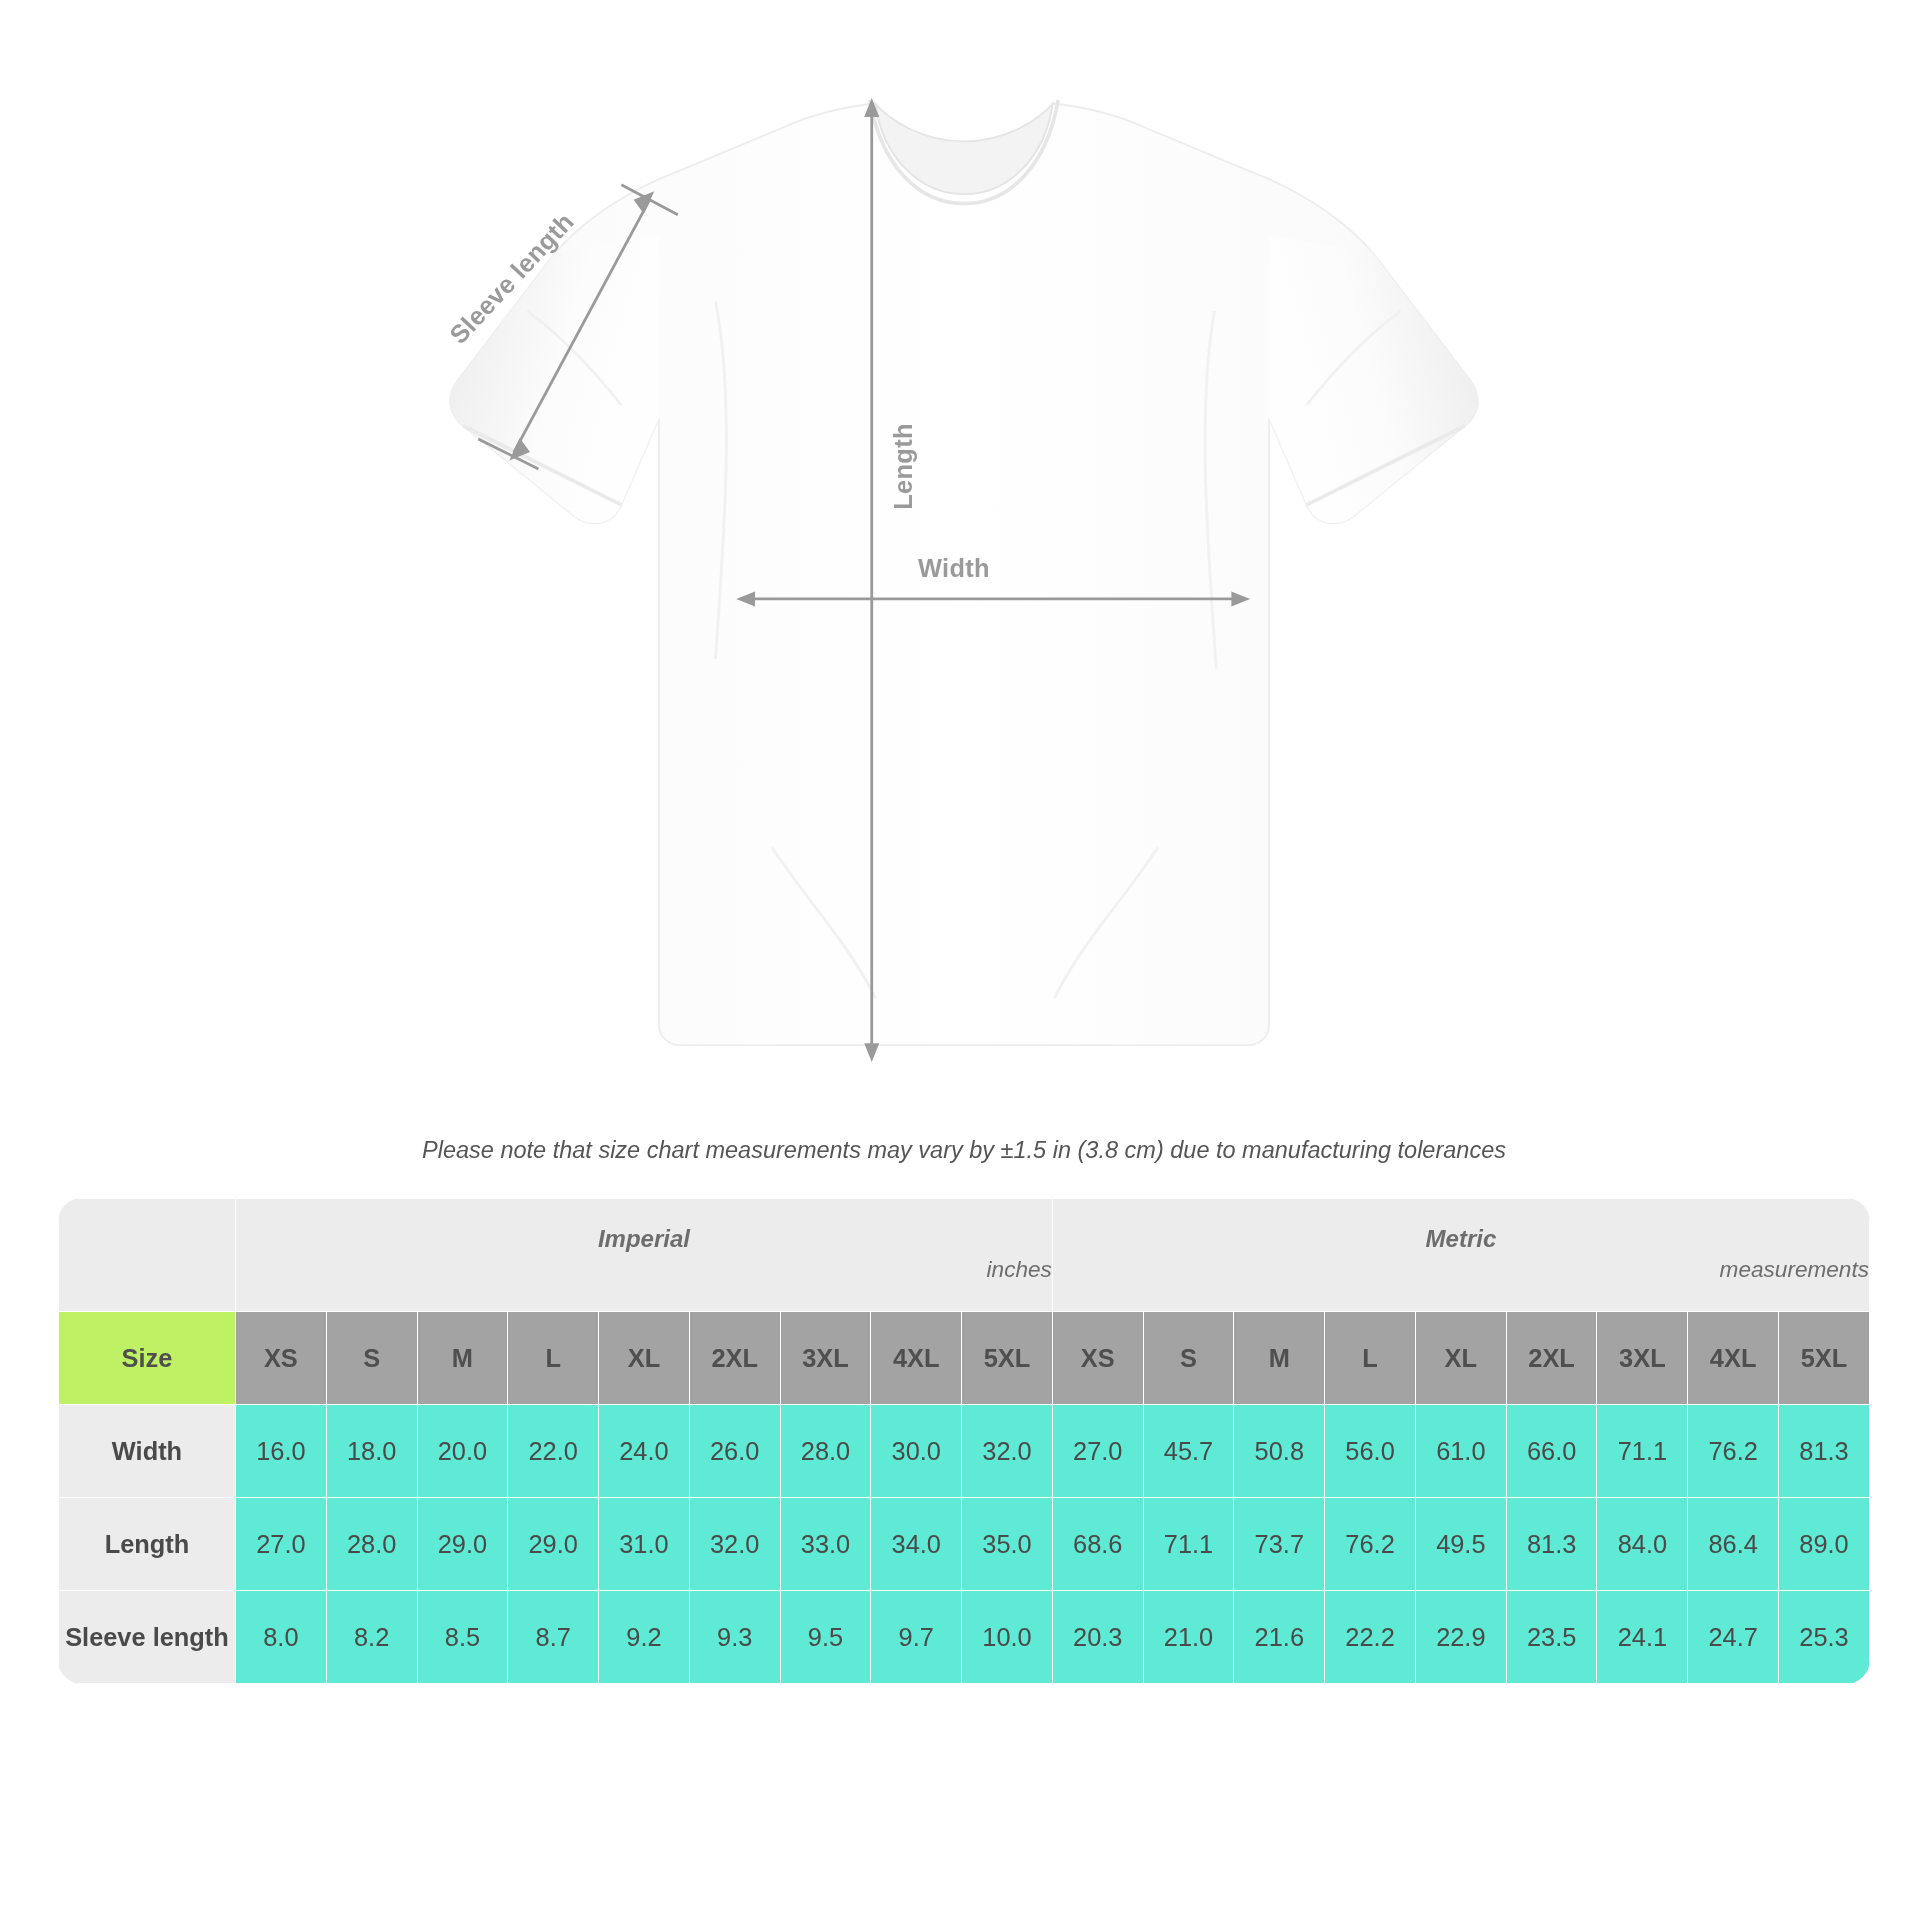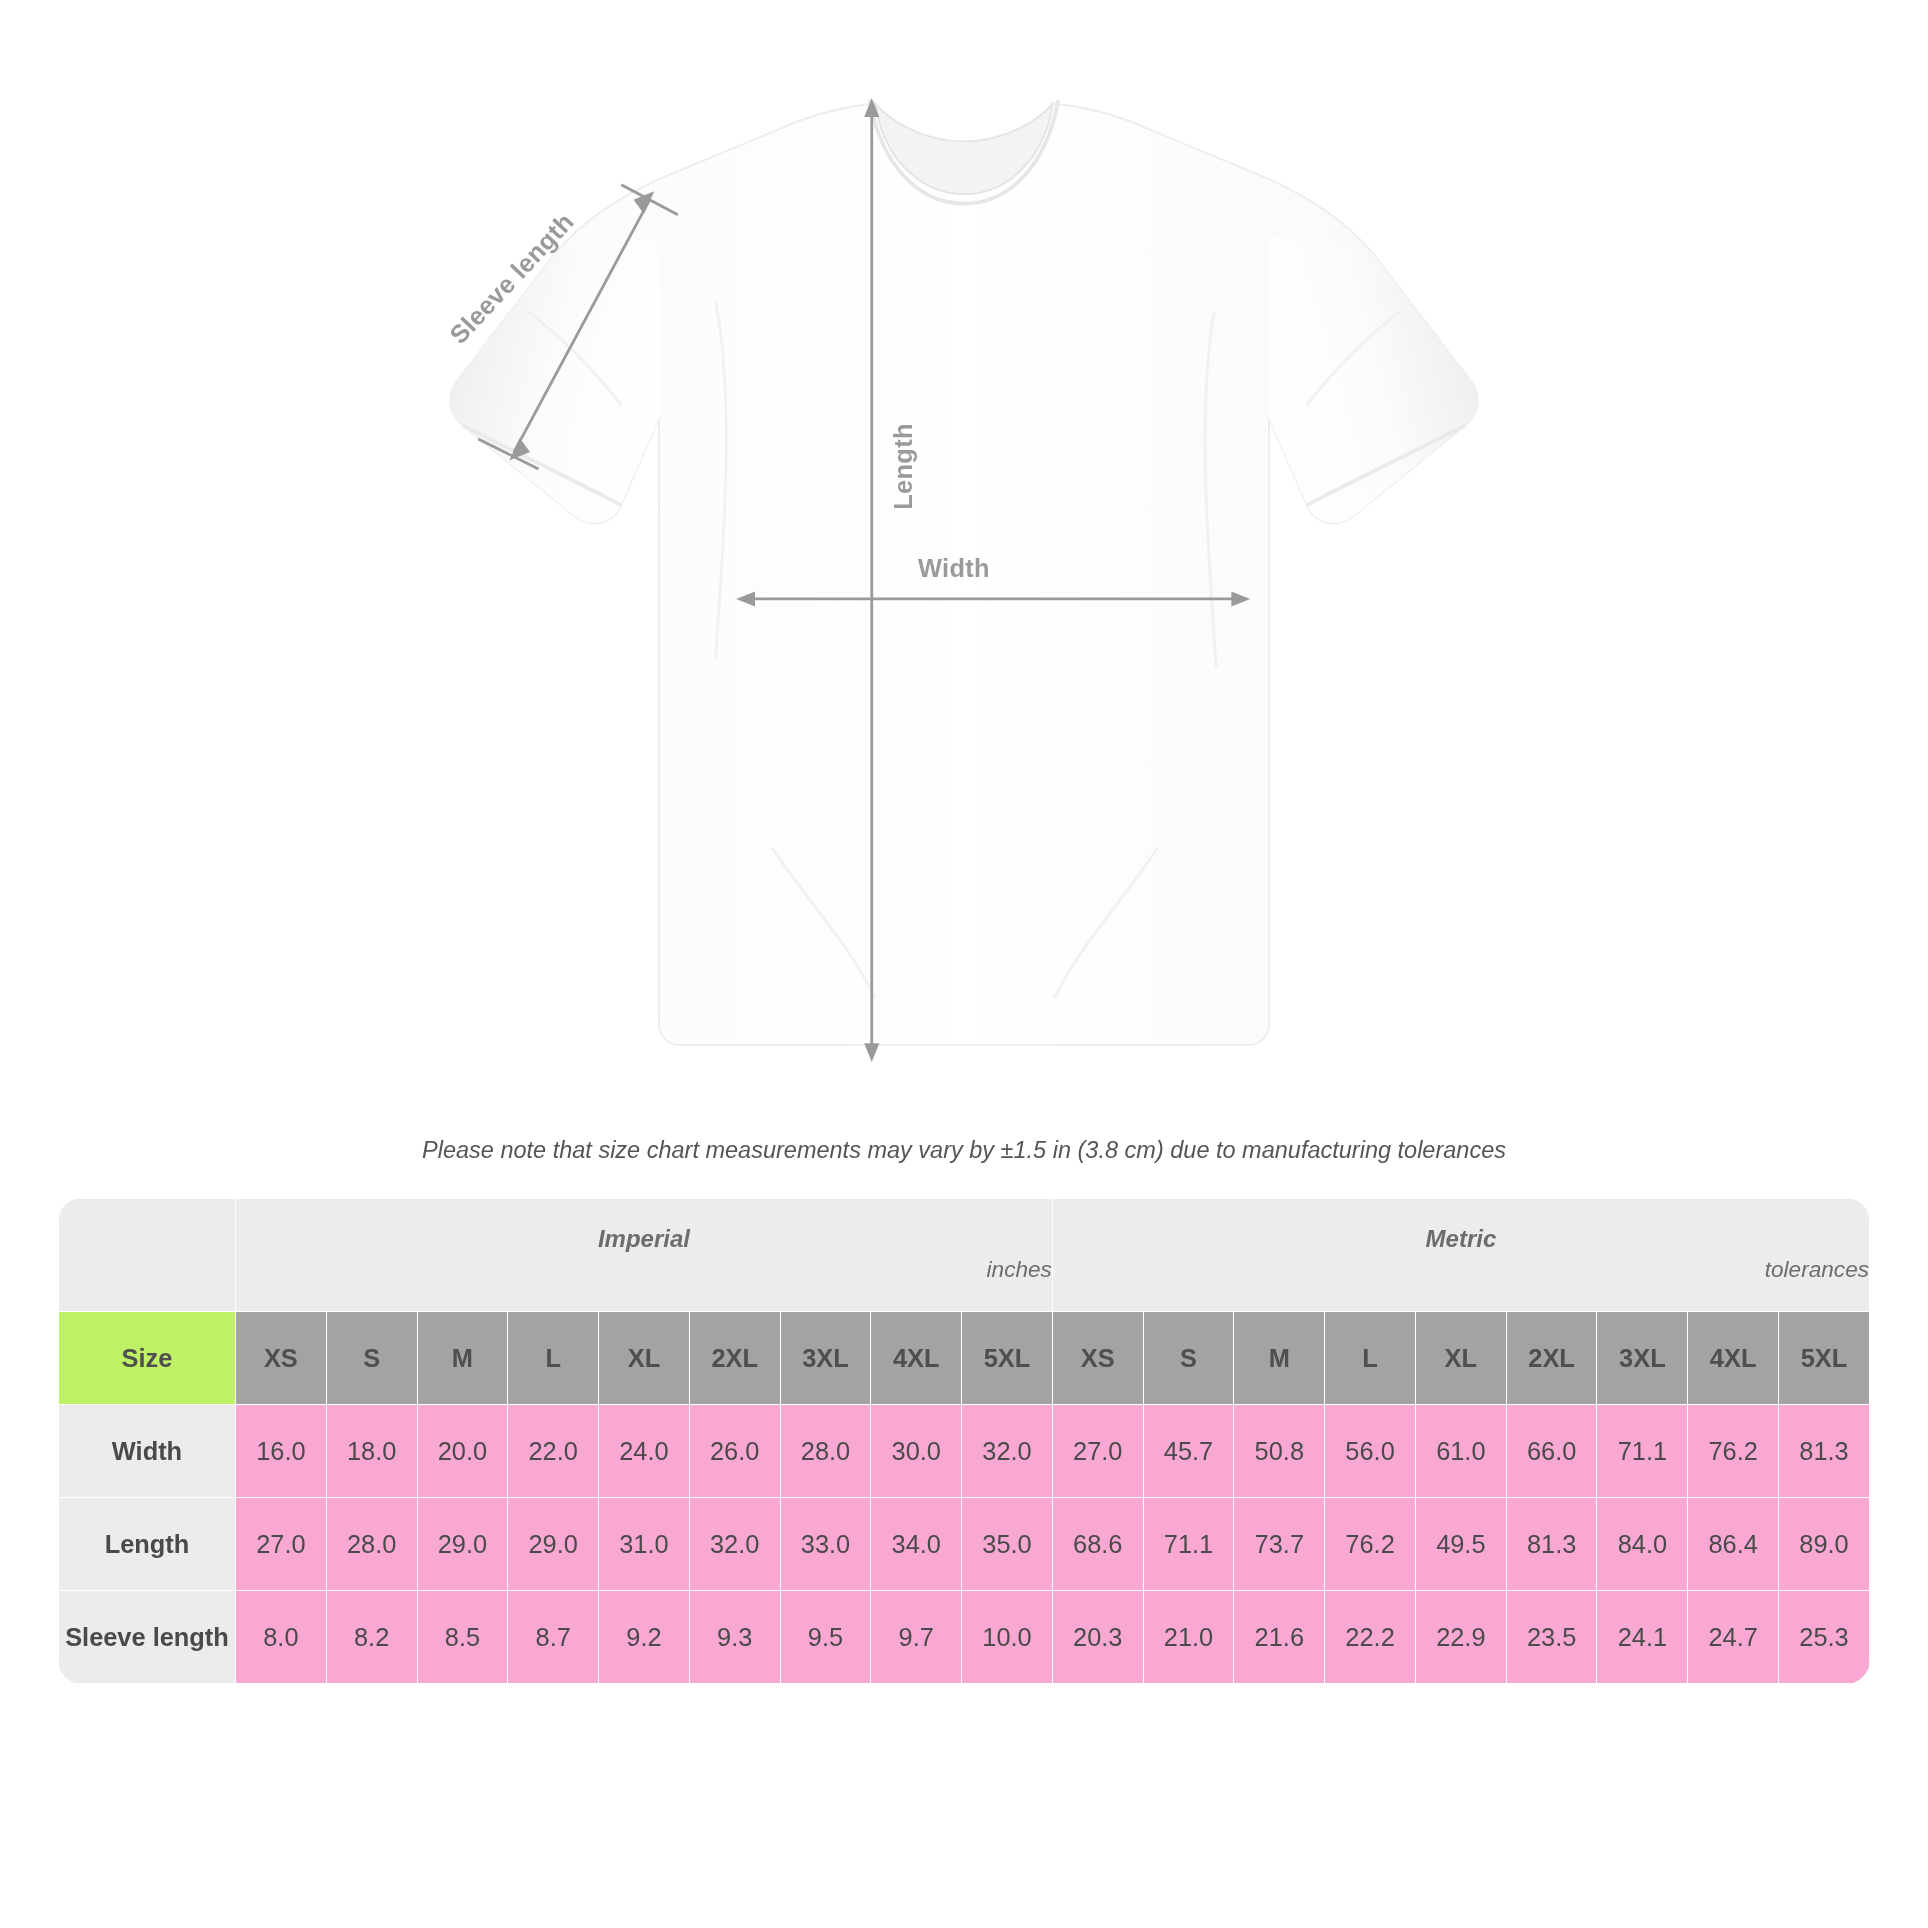--- a/index.html
+++ b/index.html
@@ -125,21 +125,21 @@
     background: #bef264;
     font-weight: bold;
     color: #4f4f4f;
     height: 90px;
   }
   tr.data-row td {
     background: #ececec;
     height: 90px;
   }
   tr.data-row td.cell {
-    background: #f9a8d4;
+    background: #5eead4;
   }
   tr.head-row td.cell {
     background: #a3a3a3;
   }
   .first-col { width: 177px; }
 </style>
 </head>
 <body>
 
 <div class="page">
@@ -264,21 +264,21 @@
         </colgroup>
       <tbody>
         <tr class="unit-header">
           <td class="first-col"></td>
           <td colspan="9">
             <div class="unit-name">Imperial</div>
             <div class="unit-sub">inches</div>
           </td>
           <td colspan="9">
             <div class="unit-name">Metric</div>
-            <div class="unit-sub">tolerances</div>
+            <div class="unit-sub">measurements</div>
           </td>
         </tr>
         <tr class="head-row" id="size-head-row">
           <td class="row-label first-col">Size</td>
         <td class="cell">XS</td>
             <td class="cell">S</td>
             <td class="cell">M</td>
             <td class="cell">L</td>
             <td class="cell">XL</td>
             <td class="cell">2XL</td>

